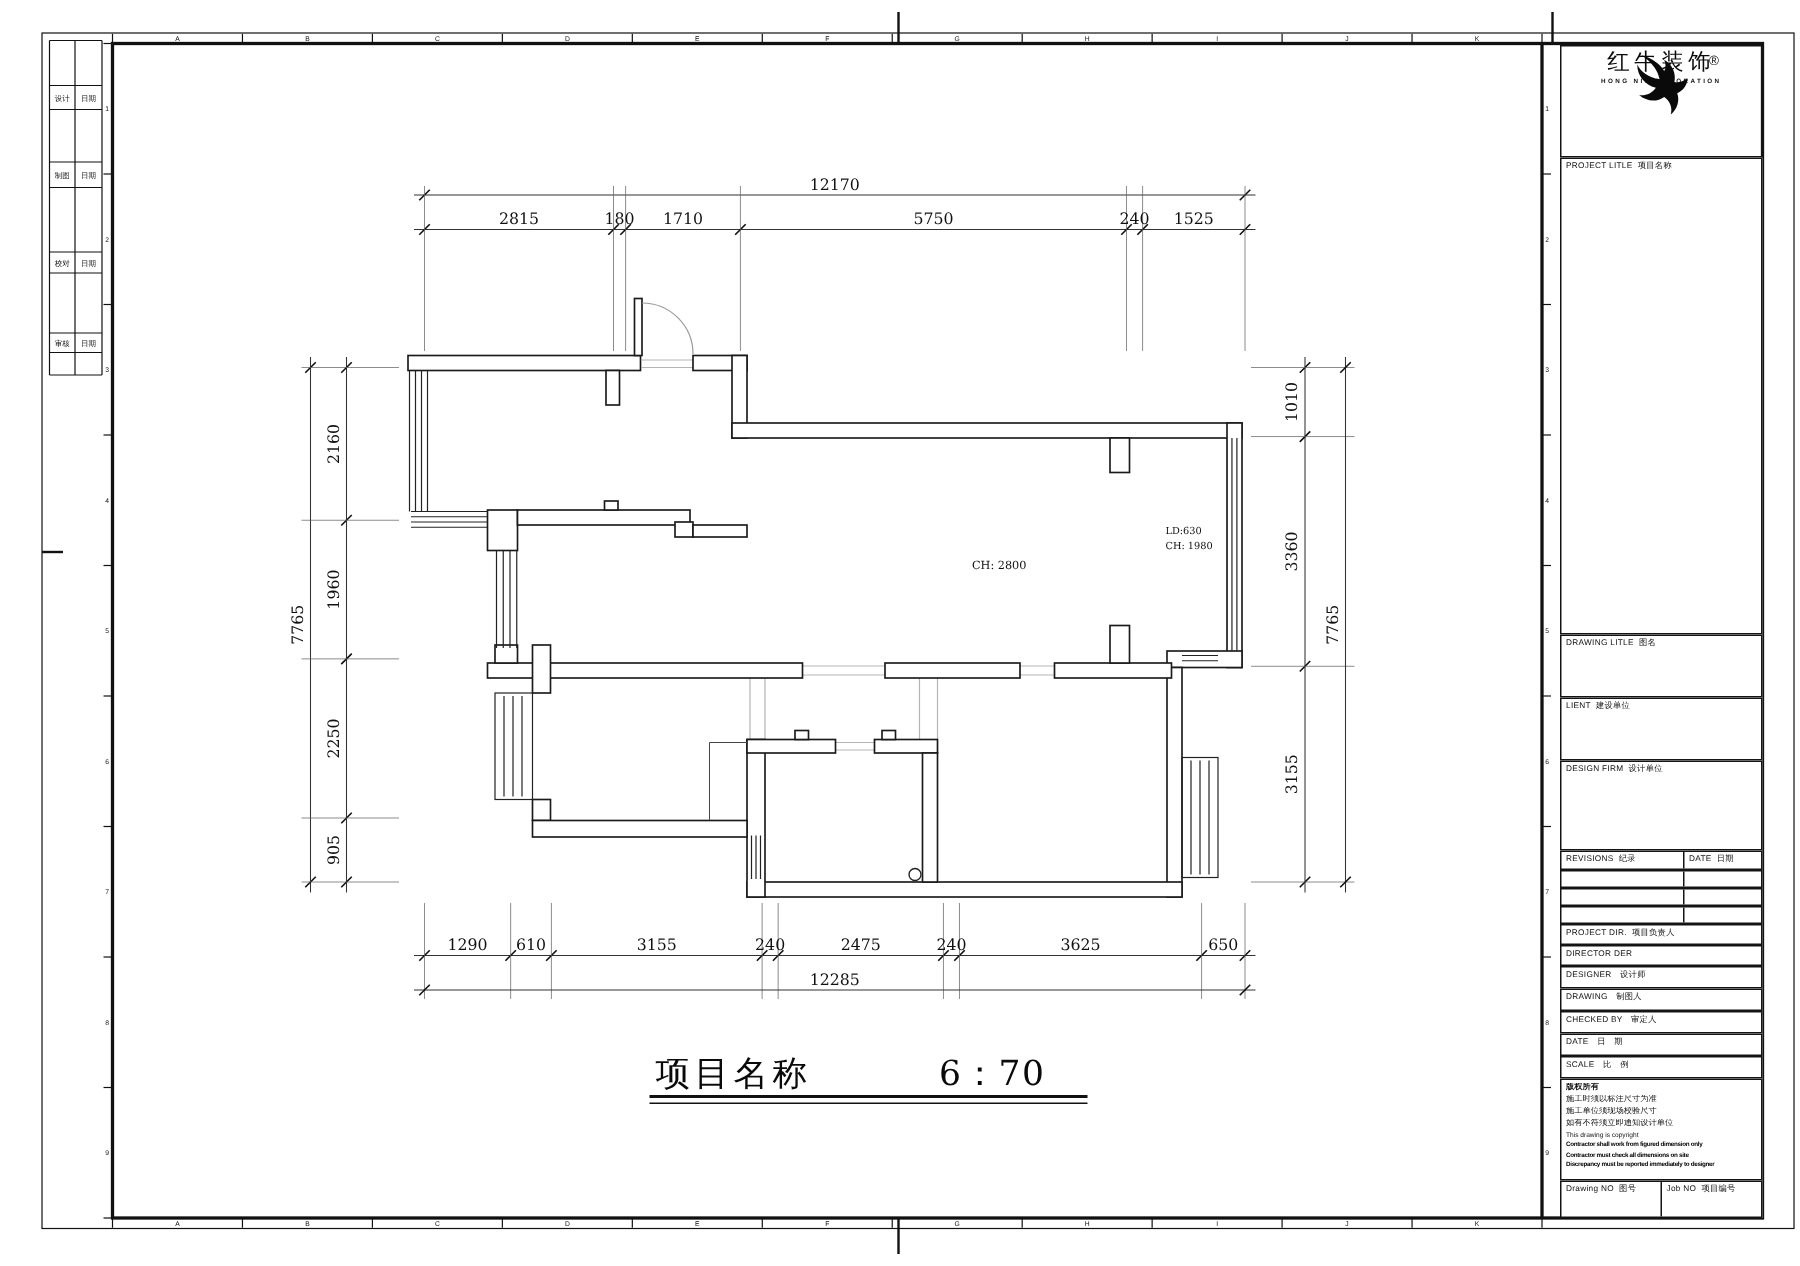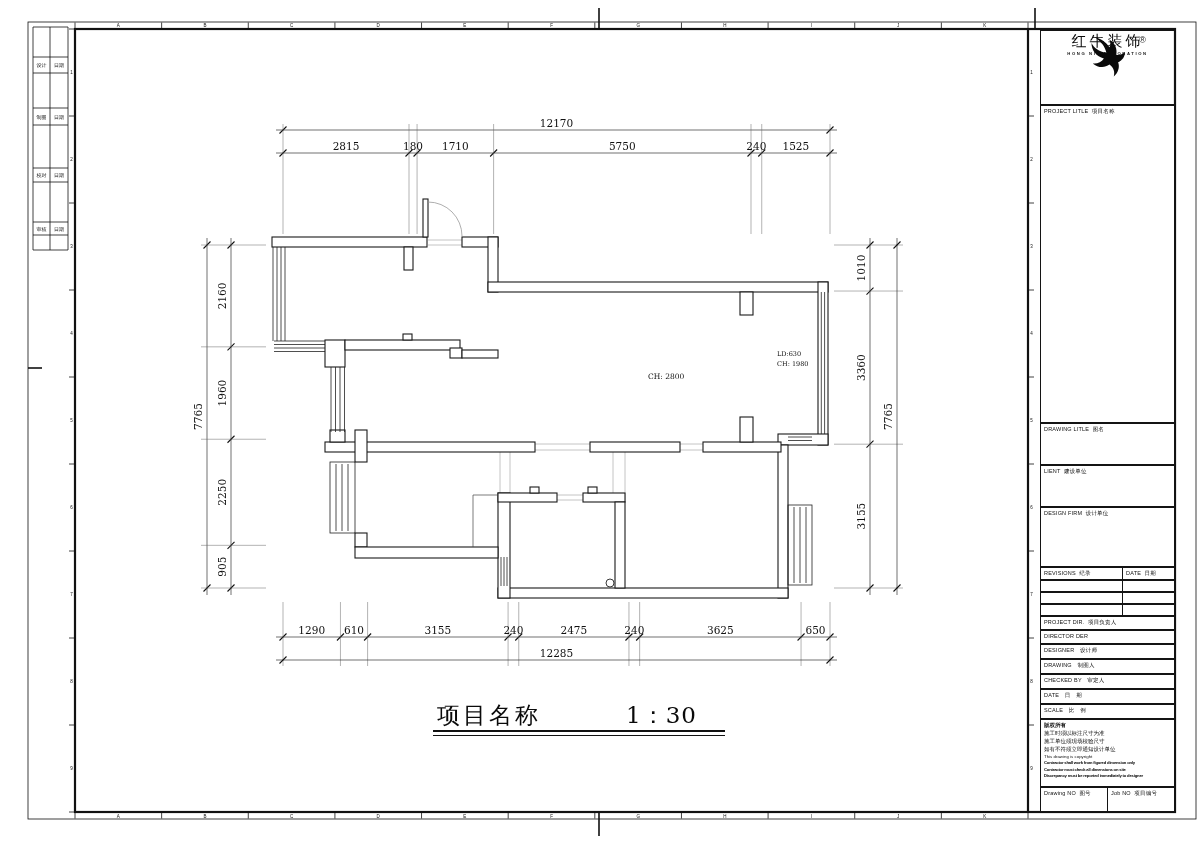--- a/index.html
+++ b/index.html
@@ -455,17 +455,17 @@
   <div class="cpr-bold">Contractor shall work from figured dimension only</div>
   <div class="cpr-bold">Contractor must check all dimensions on site</div>
   <div class="cpr-bold">Discrepancy must be reported immediately to designer</div>
 </div>
 <div class="tb-cell tb-flex nos" style="top:787px;height:25px;">
   <span class="tb-label c1">Drawing NO  图号</span>
   <span class="tb-label c2">Job NO  项目编号</span>
 </div>
 
 <div class="main-title">项目名称</div>
-<div class="main-scale">1：30</div>
+<div class="main-scale">6：70</div>
 <div class="rule1"></div>
 <div class="rule2"></div>
 
 </div>
 
 </body></html>

